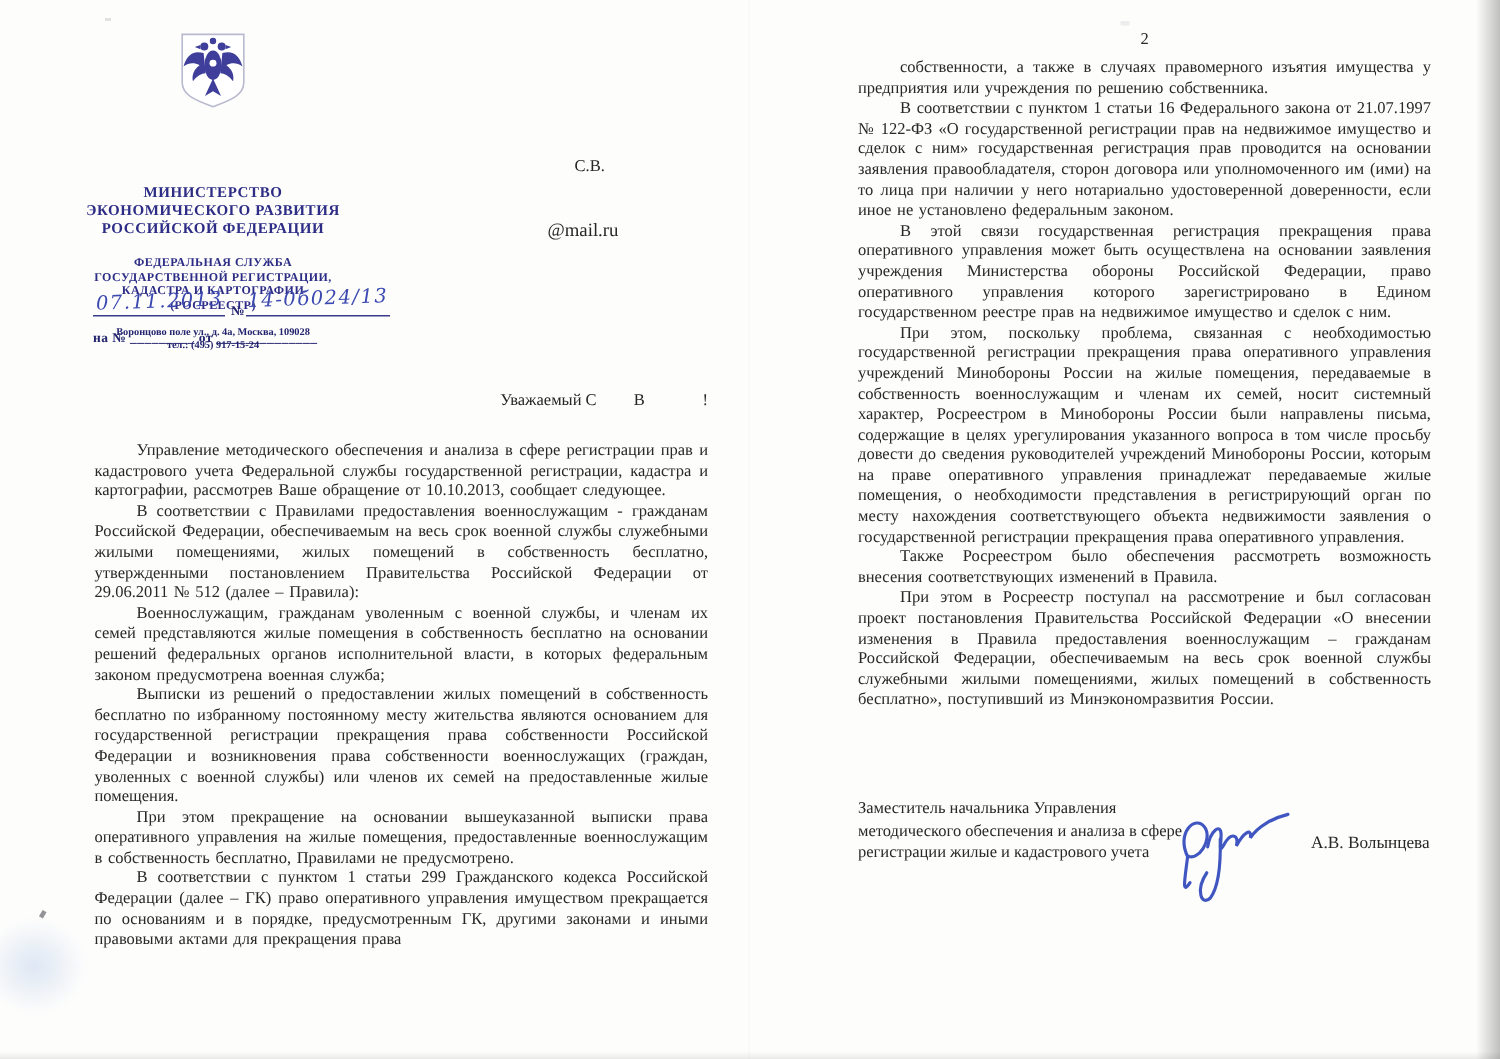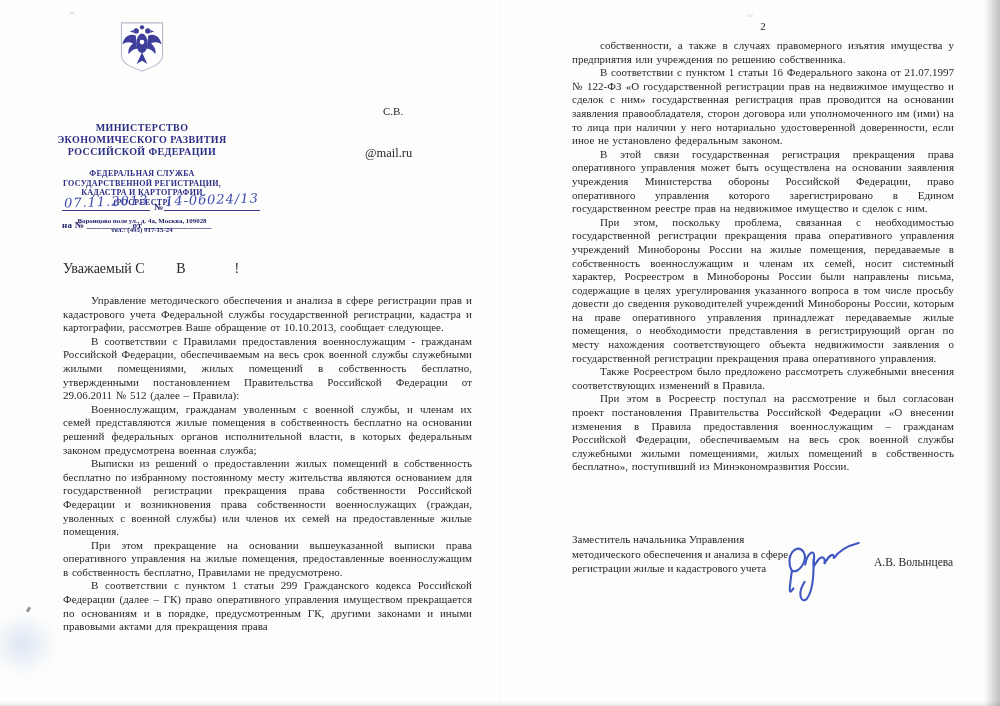--- a/index.html
+++ b/index.html
@@ -33,22 +33,22 @@
   .hand{font-style:italic;color:#3b49b0;font-size:13px;letter-spacing:1px;
     font-family:"DejaVu Serif", serif;transform:rotate(-2deg);display:inline-block;}
   .u1{position:absolute;left:2px;top:-2px;width:88px;border-bottom:1.2px solid #3b3b8c;height:16px;text-align:center;}
   .no-label{position:absolute;left:94px;top:6px;font-weight:bold;font-size:9px;}
   .u2{position:absolute;left:104px;top:-4px;width:96px;border-bottom:1.2px solid #3b3b8c;height:18px;text-align:center;}
   .refline{position:absolute;left:2px;top:24px;font-size:9px;font-weight:bold;color:#23236e;letter-spacing:.3px;}
 
   .recipient-initials{position:absolute;left:383px;top:105px;font-size:11px;color:#262626;}
   .recipient-email{position:absolute;left:365px;top:146px;font-size:12.5px;color:#262626;}
 
-  .greeting{position:absolute;left:63px;top:261px;width:409px;text-align:left;
-    font-size:14px;color:#262626;}
+  .greeting{position:absolute;left:63px;top:261px;width:409px;text-align:right;
+    font-size:11px;color:#262626;}
 
   .body1{position:absolute;left:63px;top:294px;width:409px;}
   .body2{position:absolute;left:572px;top:39px;width:382px;}
   .bodytext p{margin:0;text-indent:28px;text-align:justify;
     font-size:11px;line-height:13.6px;color:#282828;word-spacing:1px;}
 
   
   .page2{position:absolute;left:500px;top:0;width:500px;height:706px;}
   .pagenum{position:absolute;left:572px;top:20px;width:382px;text-align:center;
     font-size:11px;color:#282828;}
@@ -123,21 +123,21 @@
 
   <div class="page2"></div>
 
   <div class="pagenum">2</div>
 
   <div class="body2 bodytext">
     <p>собственности, а также в случаях правомерного изъятия имущества у предприятия или учреждения по решению собственника.</p>
     <p>В соответствии с пунктом 1 статьи 16 Федерального закона от 21.07.1997 № 122-ФЗ «О государственной регистрации прав на недвижимое имущество и сделок с ним» государственная регистрация прав проводится на основании заявления правообладателя, сторон договора или уполномоченного им (ими) на то лица при наличии у него нотариально удостоверенной доверенности, если иное не установлено федеральным законом.</p>
     <p>В этой связи государственная регистрация прекращения права оперативного управления может быть осуществлена на основании заявления учреждения Министерства обороны Российской Федерации, право оперативного управления которого зарегистрировано в Едином государственном реестре прав на недвижимое имущество и сделок с ним.</p>
     <p>При этом, поскольку проблема, связанная с необходимостью государственной регистрации прекращения права оперативного управления учреждений Минобороны России на жилые помещения, передаваемые в собственность военнослужащим и членам их семей, носит системный характер, Росреестром в Минобороны России были направлены письма, содержащие в целях урегулирования указанного вопроса в том числе просьбу довести до сведения руководителей учреждений Минобороны России, которым на праве оперативного управления принадлежат передаваемые жилые помещения, о необходимости представления в регистрирующий орган по месту нахождения соответствующего объекта недвижимости заявления о государственной регистрации прекращения права оперативного управления.</p>
-    <p>Также Росреестром было предложено рассмотреть служебными внесения соответствующих изменений в Правила.</p>
+    <p>Также Росреестром было обеспечения рассмотреть возможность внесения соответствующих изменений в Правила.</p>
     <p>При этом в Росреестр поступал на рассмотрение и был согласован проект постановления Правительства Российской Федерации «О внесении изменения в Правила предоставления военнослужащим – гражданам Российской Федерации, обеспечиваемым на весь срок военной службы служебными жилыми помещениями, жилых помещений в собственность бесплатно», поступивший из Минэкономразвития России.</p>
   </div>
 
   <div class="sigblock">
     <div>Заместитель начальника Управления</div>
     <div>методического обеспечения и анализа в сфере</div>
     <div>регистрации жилые и кадастрового учета</div>
   </div>
 
   <span class="sigscribble">

